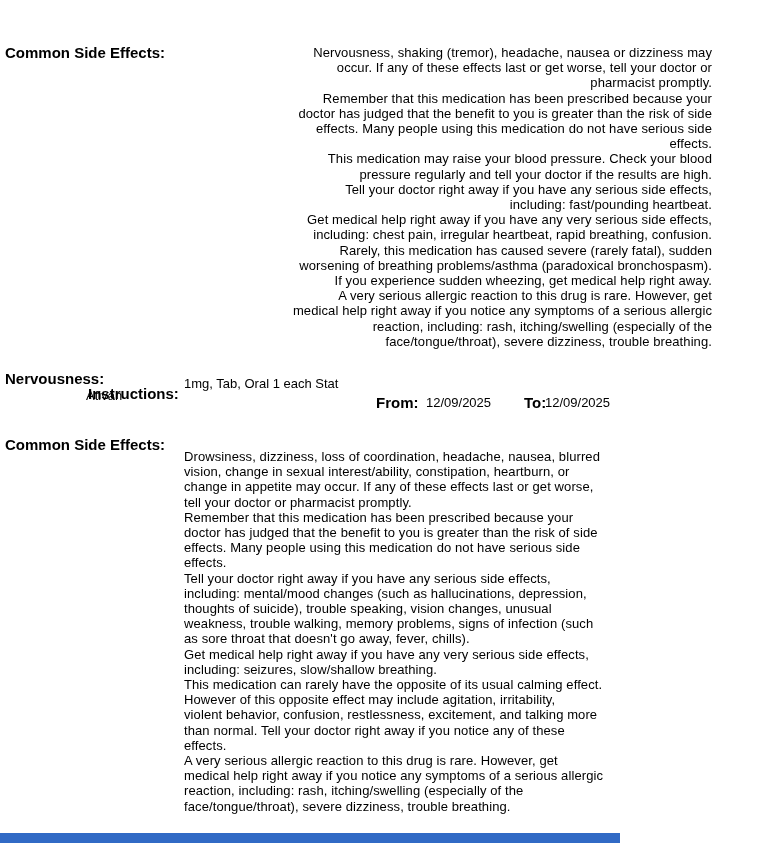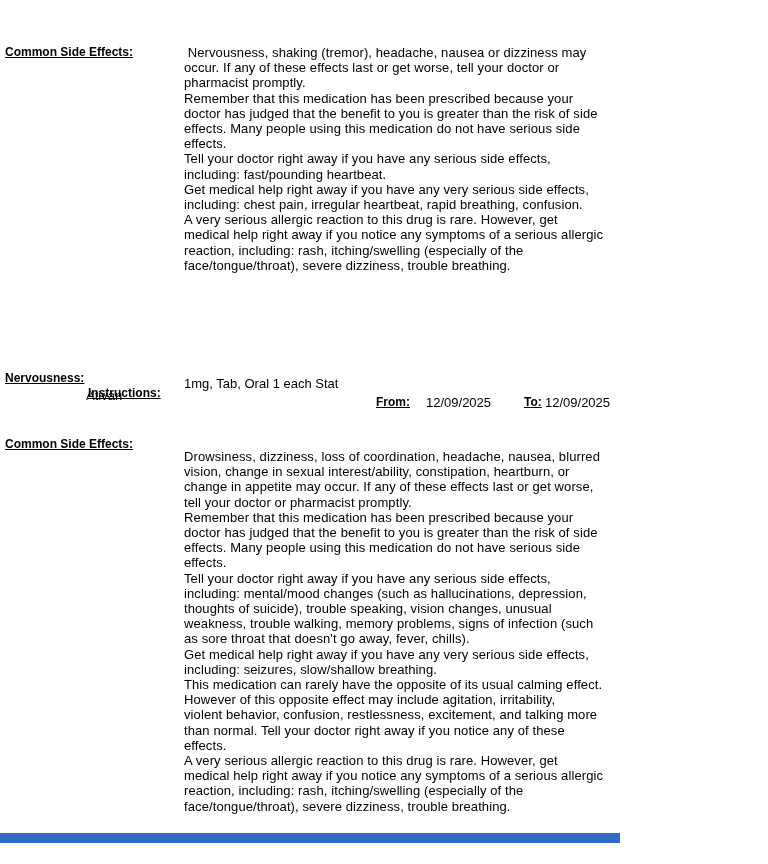--- a/index.html
+++ b/index.html
@@ -7,43 +7,42 @@
     width: 768px; height: 864px;
     background: #ffffff;
     font-family: "Liberation Sans", "DejaVu Sans", sans-serif;
     color: #000000;
     overflow: hidden;
     position: relative;
   }
   .abs { position: absolute; }
   .label-bold {
     font-weight: bold;
-    font-size: 12px;
+    font-size: 15px;
     line-height: 15px;
     white-space: nowrap;
-    text-decoration: underline;
   }
   .body-text {
     font-size: 13px;
     line-height: 15.2px;
     letter-spacing: 0.1px;
   }
   .para {
     white-space: pre-line;
     font-size: 13px;
     line-height: 15.2px;
     letter-spacing: 0.1px;
   }
   .value-text {
     font-size: 13px;
     line-height: 15px;
     white-space: nowrap;
   }
   #section1-label { left: 5px; top: 45px; }
-  #section1-text  { left: 184px; top: 45px; width: 516px; }
+  #section1-text  { left: 196px; top: 45px; width: 516px; text-align: right; }
   #medication-row-label { left: 5px;  top: 371px; }
   #medication-row-value { left: 86px; top: 388px; }
   #instructions-label   { left: 88px;  top: 386px; }
   #instructions-value   { left: 184px; top: 376px; }
   #from-label           { left: 376px; top: 395px; }
   #from-value           { left: 426px; top: 395px; }
   #to-label             { left: 524px; top: 395px; }
   #to-value             { left: 545px; top: 395px; }
   #section2-label { left: 5px;  top: 437px; }
   #section2-text  { left: 184px; top: 449px; width: 516px; }
@@ -59,24 +58,29 @@
 <div id="section1-label" class="abs label-bold">Common Side Effects:</div>
 
 <div id="section1-text" class="abs body-text">
   <div class="para">&nbsp;Nervousness, shaking (tremor), headache, nausea or dizziness may
 occur. If any of these effects last or get worse, tell your doctor or
 pharmacist promptly.</div>
   <div class="para">Remember that this medication has been prescribed because your
 doctor has judged that the benefit to you is greater than the risk of side
 effects. Many people using this medication do not have serious side
 effects.</div>
+  <div class="para">This medication may raise your blood pressure. Check your blood
+pressure regularly and tell your doctor if the results are high.</div>
   <div class="para">Tell your doctor right away if you have any serious side effects,
 including: fast/pounding heartbeat.</div>
   <div class="para">Get medical help right away if you have any very serious side effects,
 including: chest pain, irregular heartbeat, rapid breathing, confusion.</div>
+  <div class="para">Rarely, this medication has caused severe (rarely fatal), sudden
+worsening of breathing problems/asthma (paradoxical bronchospasm).
+If you experience sudden wheezing, get medical help right away.</div>
   <div class="para">A very serious allergic reaction to this drug is rare. However, get
 medical help right away if you notice any symptoms of a serious allergic
 reaction, including: rash, itching/swelling (especially of the
 face/tongue/throat), severe dizziness, trouble breathing.</div>
 </div>
 
 <div id="medication-row-label" class="abs label-bold">Nervousness:</div>
 <div id="medication-row-value" class="abs value-text">Ativan</div>
 
 <div id="instructions-label" class="abs label-bold">Instructions:</div>

